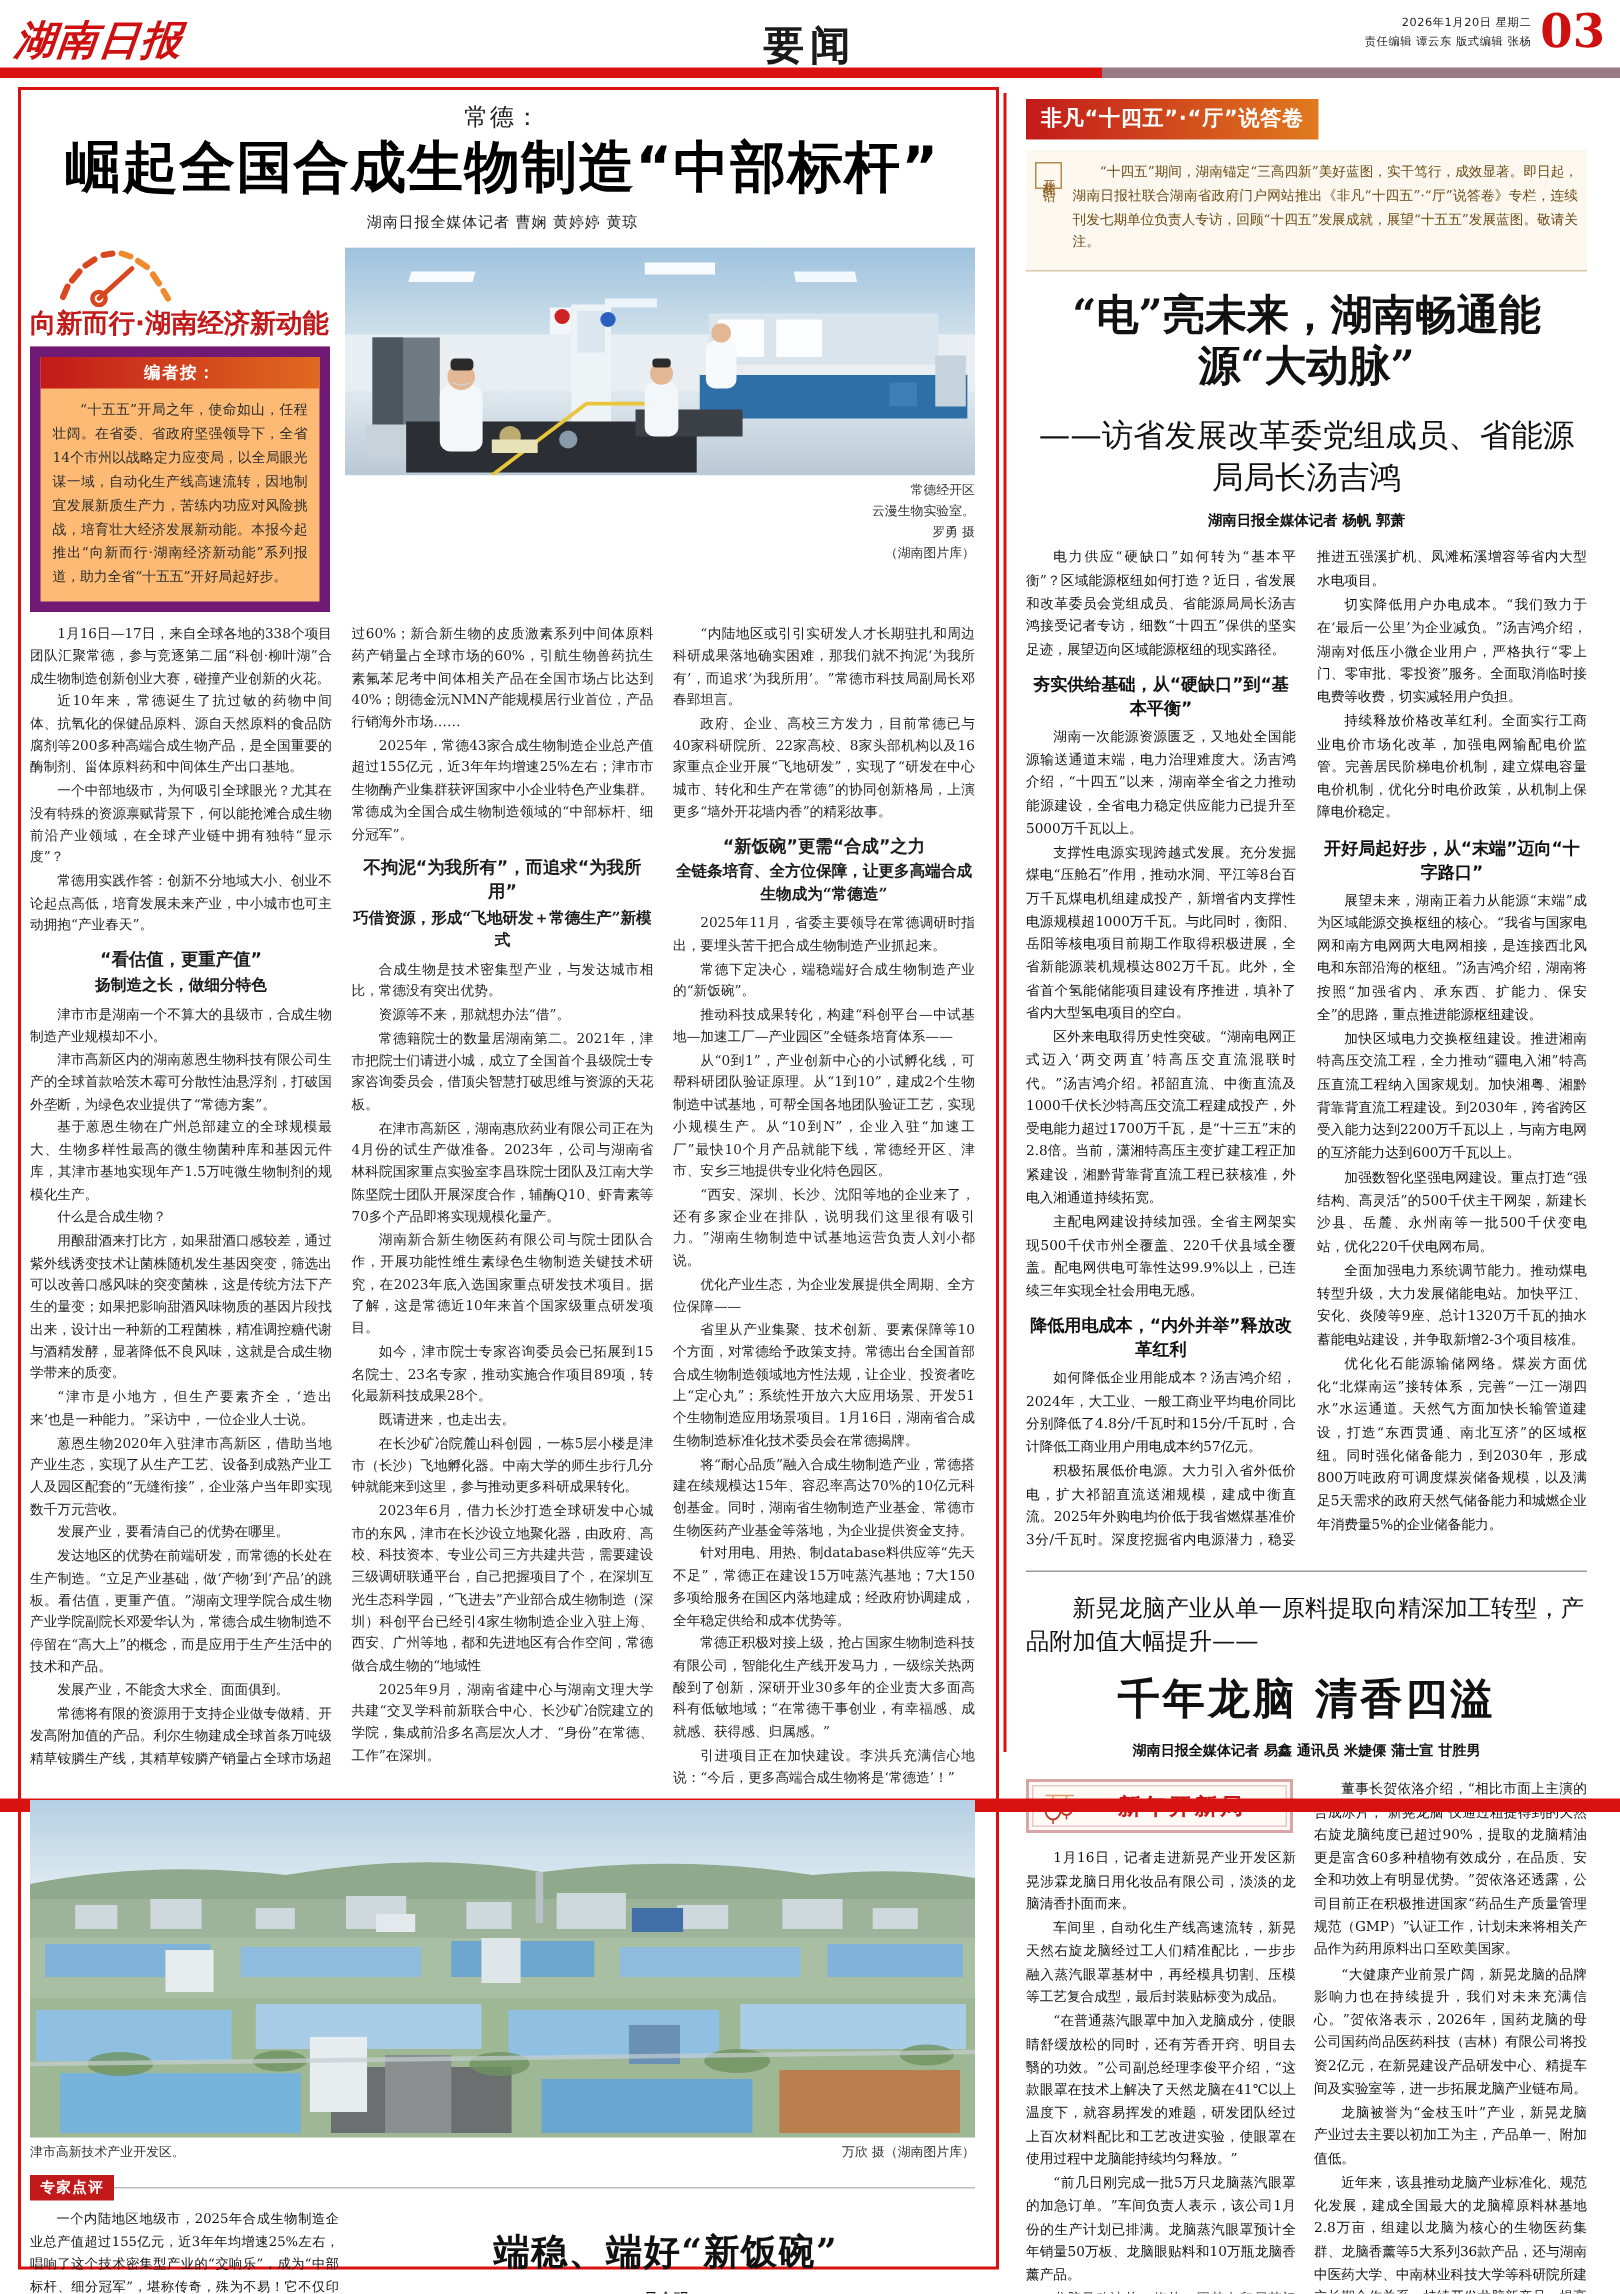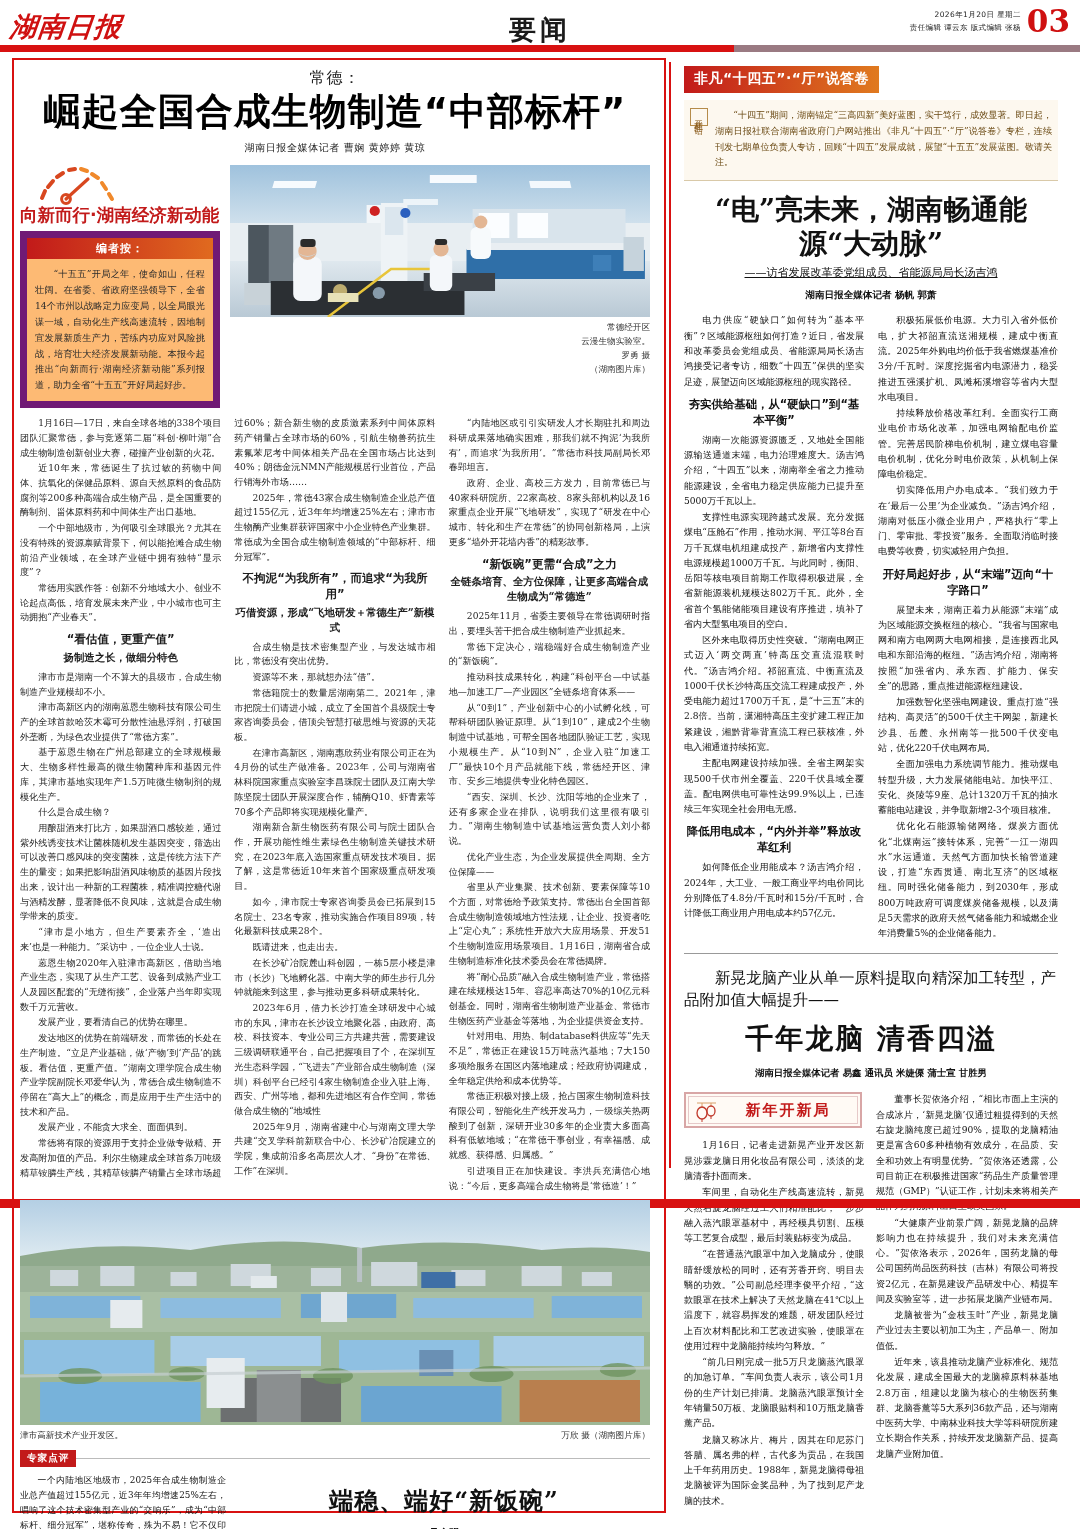--- a/index.html
+++ b/index.html
@@ -124,21 +124,21 @@
                padding:4px 2px; letter-spacing:2px; height:fit-content;
                font-family:"DejaVu Serif","Liberation Serif",serif; }
   .rnote-body { flex:1; font-family:"DejaVu Serif","Liberation Serif",serif;
                 font-size:9.1px; line-height:1.74; text-align:justify; color:#6b4a14; }
   .rnote-body p { text-indent:2em; }
 
   .rheadline { text-align:center; font-family:"DejaVu Serif","Liberation Serif",serif;
                font-size:28px; font-weight:bold; margin-top:12px; letter-spacing:0px;
                line-height:1.2; }
   .rsubhead { text-align:center; font-family:"DejaVu Sans","Liberation Sans",sans-serif;
-              font-size:11px; margin-top:5px; color:#111; letter-spacing:0px;text-decoration:underline; }
+              font-size:21px; margin-top:16px; color:#111; letter-spacing:0px; }
   .rbyline { text-align:center; font-size:9.6px; font-weight:bold; margin-top:9px; }
 
   .rtxt2 { column-count:2; column-gap:14px; margin-top:11px;
            font-family:"DejaVu Serif","Liberation Serif",serif;
            font-size:9.1px; line-height:1.68; text-align:justify; }
   .rtxt2 p { text-indent:2em; margin-bottom:1px; }
   .rtxt2 h3 { text-indent:0; font-size:11.4px; font-weight:bold; text-align:center;
               font-family:"DejaVu Sans","Liberation Sans",sans-serif;
               margin:7px 0 4px 0; line-height:1.4; break-inside:avoid; }
 
@@ -456,24 +456,25 @@
       <div class="rtxt2" id="r1-body">
           <p>电力供应“硬缺口”如何转为“基本平衡”？区域能源枢纽如何打造？近日，省发展和改革委员会党组成员、省能源局局长汤吉鸿接受记者专访，细数“十四五”保供的坚实足迹，展望迈向区域能源枢纽的现实路径。</p>
           <h3>夯实供给基础，从“硬缺口”到“基本平衡”</h3>
           <p>湖南一次能源资源匮乏，又地处全国能源输送通道末端，电力治理难度大。汤吉鸿介绍，“十四五”以来，湖南举全省之力推动能源建设，全省电力稳定供应能力已提升至5000万千瓦以上。</p>
           <p>支撑性电源实现跨越式发展。充分发掘煤电“压舱石”作用，推动水洞、平江等8台百万千瓦煤电机组建成投产，新增省内支撑性电源规模超1000万千瓦。与此同时，衡阳、岳阳等核电项目前期工作取得积极进展，全省新能源装机规模达802万千瓦。此外，全省首个氢能储能项目建设有序推进，填补了省内大型氢电项目的空白。</p>
           <p>区外来电取得历史性突破。“湖南电网正式迈入‘两交两直’特高压交直流混联时代。”汤吉鸿介绍。祁韶直流、中衡直流及1000千伏长沙特高压交流工程建成投产，外受电能力超过1700万千瓦，是“十三五”末的2.8倍。当前，潇湘特高压主变扩建工程正加紧建设，湘黔背靠背直流工程已获核准，外电入湘通道持续拓宽。</p>
           <p>主配电网建设持续加强。全省主网架实现500千伏市州全覆盖、220千伏县域全覆盖。配电网供电可靠性达99.9%以上，已连续三年实现全社会用电无感。</p>
           <h3>降低用电成本，“内外并举”释放改革红利</h3>
           <p>如何降低企业用能成本？汤吉鸿介绍，2024年，大工业、一般工商业平均电价同比分别降低了4.8分/千瓦时和15分/千瓦时，合计降低工商业用户用电成本约57亿元。</p>
           <p>积极拓展低价电源。大力引入省外低价电，扩大祁韶直流送湘规模，建成中衡直流。2025年外购电均价低于我省燃煤基准价3分/千瓦时。深度挖掘省内电源潜力，稳妥推进五强溪扩机、凤滩柘溪增容等省内大型水电项目。</p>
+          <p>切实降低用户办电成本。“我们致力于在‘最后一公里’为企业减负。”汤吉鸿介绍，湖南对低压小微企业用户，严格执行“零上门、零审批、零投资”服务。全面取消临时接电费等收费，切实减轻用户负担。</p>
           <p>持续释放价格改革红利。全面实行工商业电价市场化改革，加强电网输配电价监管。完善居民阶梯电价机制，建立煤电容量电价机制，优化分时电价政策，从机制上保障电价稳定。</p>
-          <p>切实降低用户办电成本。“我们致力于在‘最后一公里’为企业减负。”汤吉鸿介绍，湖南对低压小微企业用户，严格执行“零上门、零审批、零投资”服务。全面取消临时接电费等收费，切实减轻用户负担。</p>
           <h3>开好局起好步，从“末端”迈向“十字路口”</h3>
           <p>展望未来，湖南正着力从能源“末端”成为区域能源交换枢纽的核心。“我省与国家电网和南方电网两大电网相接，是连接西北风电和东部沿海的枢纽。”汤吉鸿介绍，湖南将按照“加强省内、承东西、扩能力、保安全”的思路，重点推进能源枢纽建设。</p>
+          <p>加快区域电力交换枢纽建设。推进湘南特高压交流工程，全力推动“疆电入湘”特高压直流工程纳入国家规划。加快湘粤、湘黔背靠背直流工程建设。到2030年，跨省跨区受入能力达到2200万千瓦以上，与南方电网的互济能力达到600万千瓦以上。</p>
           <p>加强数智化坚强电网建设。重点打造“强结构、高灵活”的500千伏主干网架，新建长沙县、岳麓、永州南等一批500千伏变电站，优化220千伏电网布局。</p>
           <p>全面加强电力系统调节能力。推动煤电转型升级，大力发展储能电站。加快平江、安化、炎陵等9座、总计1320万千瓦的抽水蓄能电站建设，并争取新增2-3个项目核准。</p>
           <p>优化化石能源输储网络。煤炭方面优化“北煤南运”接转体系，完善“一江一湖四水”水运通道。天然气方面加快长输管道建设，打造“东西贯通、南北互济”的区域枢纽。同时强化储备能力，到2030年，形成800万吨政府可调度煤炭储备规模，以及满足5天需求的政府天然气储备能力和城燃企业年消费量5%的企业储备能力。</p>
         </div>
 
       <div class="rdivider"></div>
 
       <div class="r2-kicker">新晃龙脑产业从单一原料提取向精深加工转型，产品附加值大幅提升——</div>
       <div class="r2-headline">千年龙脑 清香四溢</div>
       <div class="r2-byline">湖南日报全媒体记者  易鑫  通讯员  米婕傈  蒲士宣  甘胜男</div>

